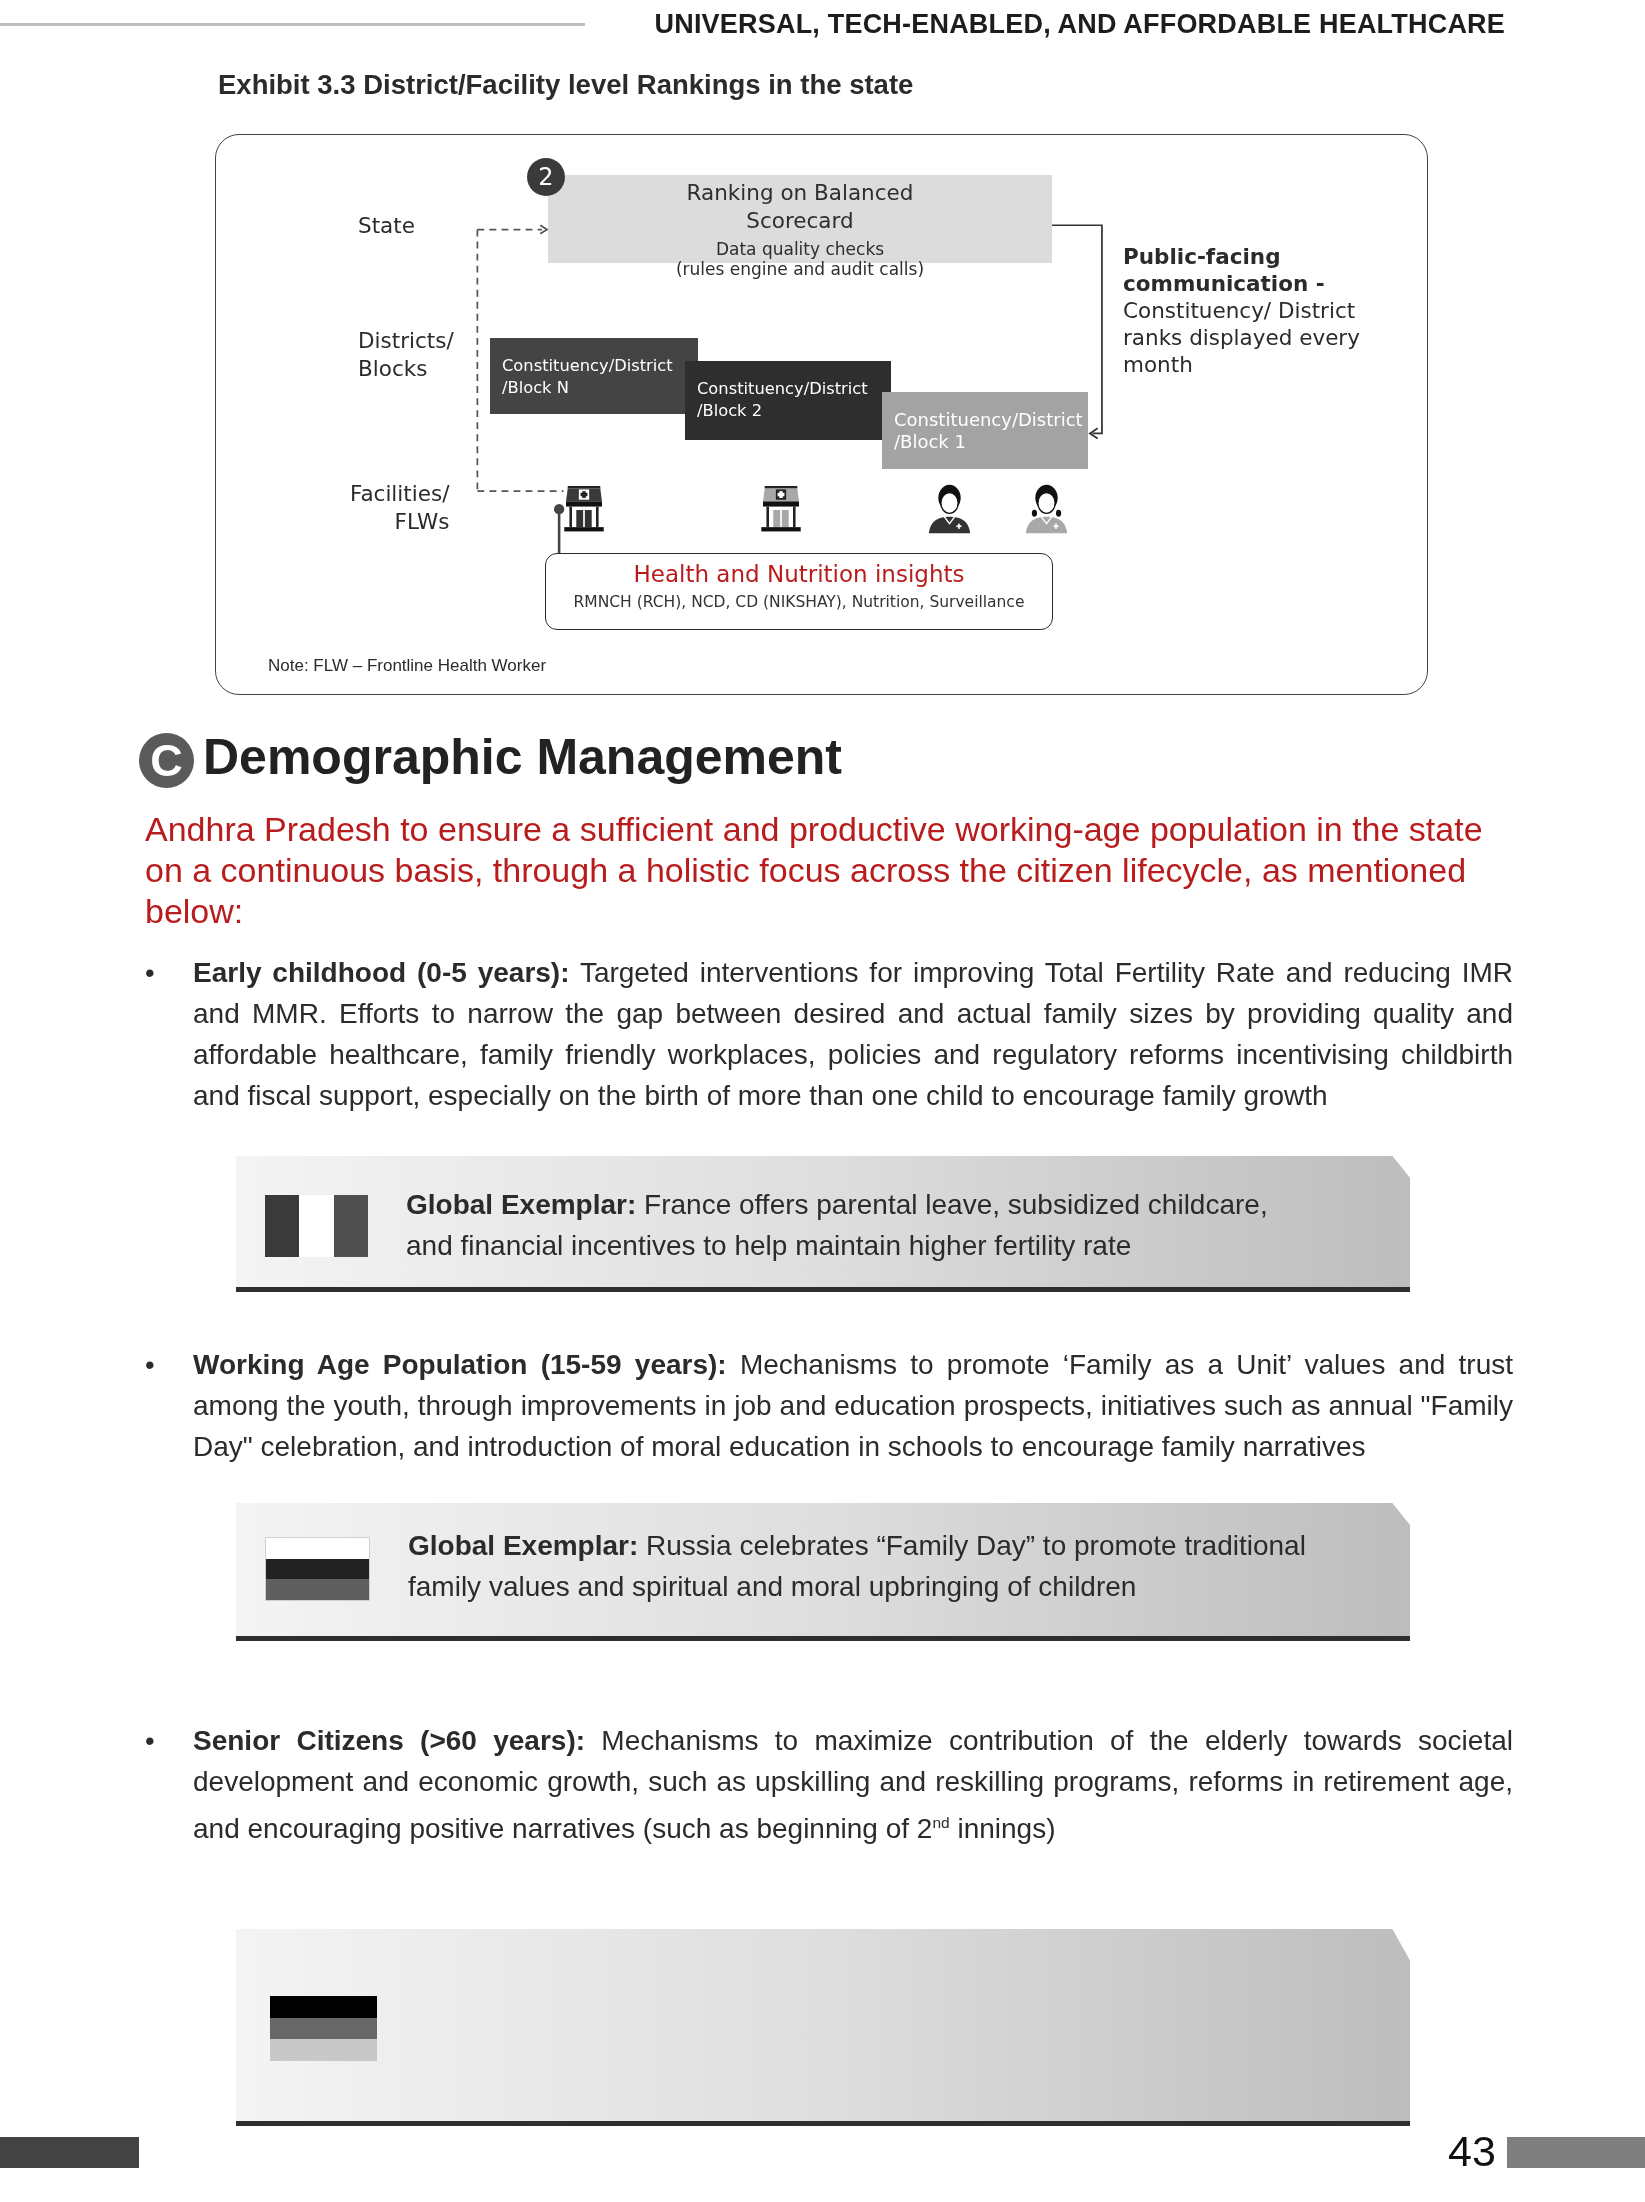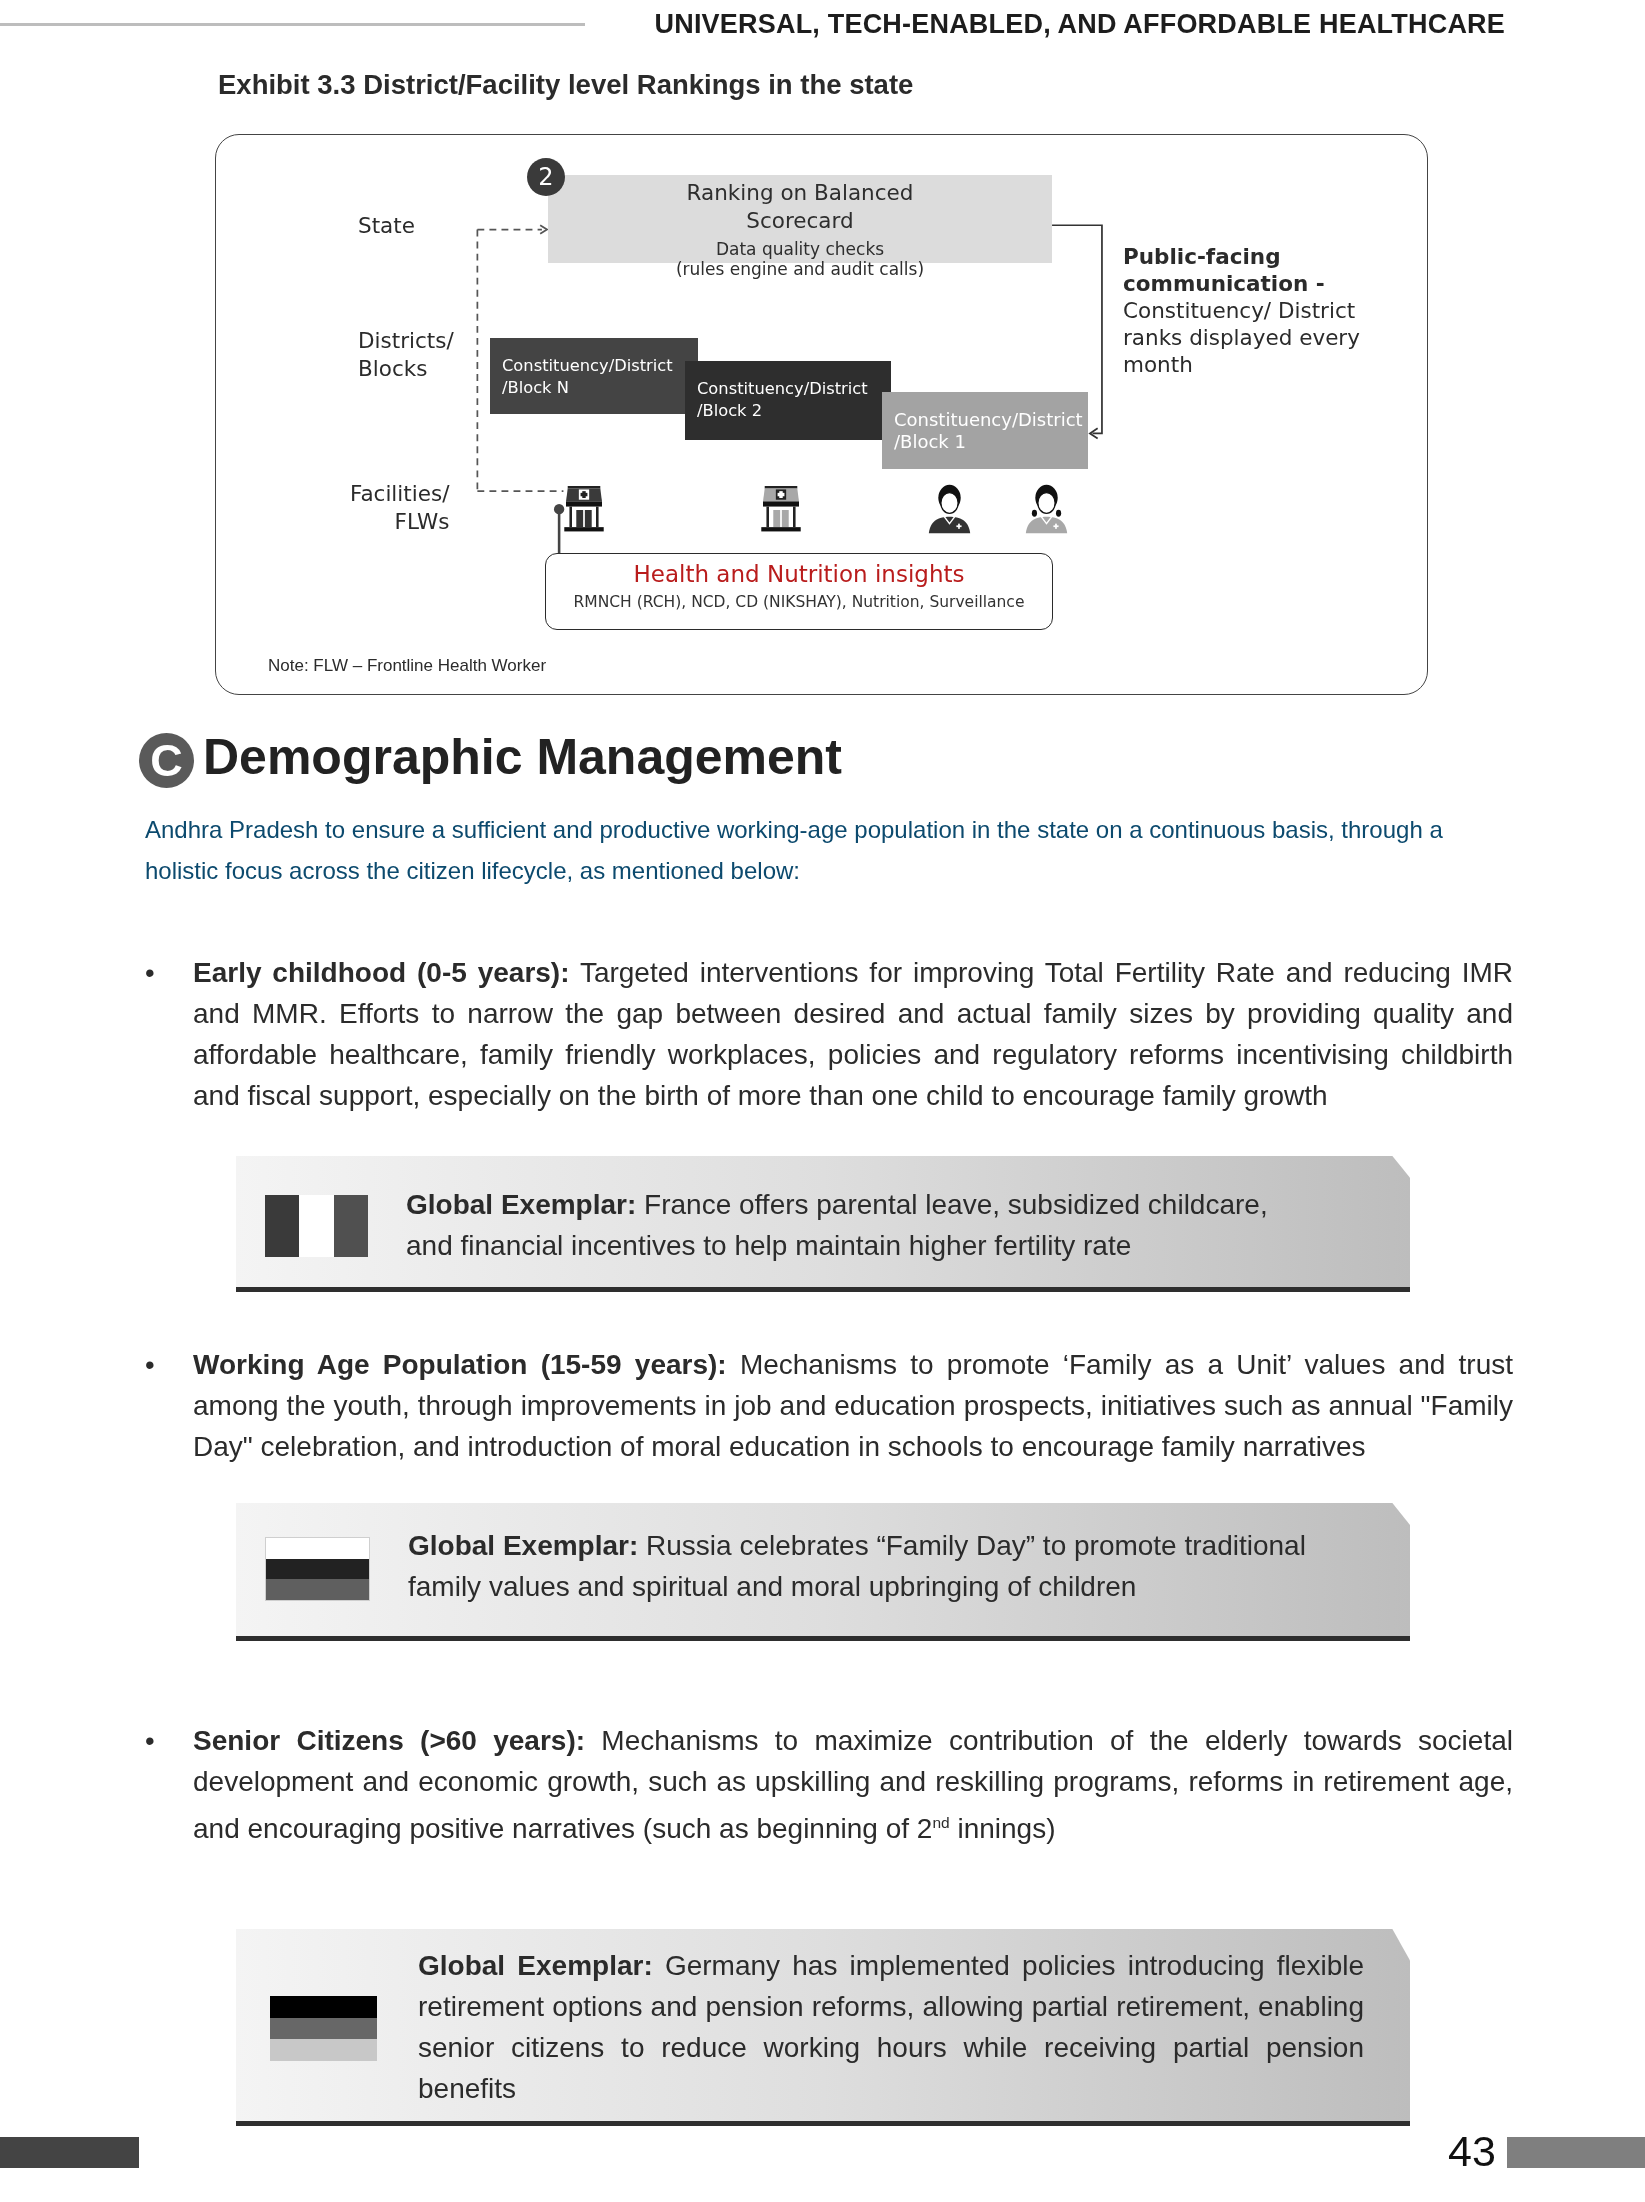--- a/index.html
+++ b/index.html
@@ -27,21 +27,21 @@
   .pub b { font-weight:bold; }
   .insights { left:545px; top:553px; width:508px; height:77px; border:1.7px solid #2b2b2b; border-radius:12px; box-sizing:border-box; text-align:center; }
   .ins-title { font-size:23px; line-height:29px; margin-top:6px; color:#b91c1c; }
   .ins-sub { font-size:15.5px; line-height:20.6px; color:#333; margin-top:3.4px; }
   .note { left:268px; top:656px; font-family:"Liberation Sans", sans-serif; font-size:17px; color:#2b2b2b; }
 
   
   .c-badge { left:139px; top:733px; width:55px; height:55px; border-radius:50%; background:#5a5a5a; color:#fff; font-family:"Liberation Sans", sans-serif; font-weight:bold; font-size:45px; line-height:55px; text-align:center; }
   .c-title { left:203px; top:728px; font-family:"Liberation Sans", sans-serif; font-weight:bold; font-size:50px; color:#222; }
 
-  .intro { left:145px; top:809px; width:1368px; font-family:"Liberation Sans", sans-serif; font-size:24px; line-height:41px; color:#0c4a6e; }
+  .intro { left:145px; top:809px; width:1368px; font-family:"Liberation Sans", sans-serif; font-size:34px; line-height:41px; color:#b91c1c; }
 
   .bullet { left:145px; width:1368px; font-family:"Liberation Sans", sans-serif; font-size:28px; line-height:41px; color:#2b2b2b; }
   .bullet .dot { position:absolute; left:0; top:0; font-size:27.5px; }
   .bullet .txt { margin-left:48px; text-align:justify; }
   .bullet b { font-weight:bold; }
 
   
   .ex { left:236px; width:1174px; background:linear-gradient(90deg,#f4f4f4 0%, #dedede 50%, #bdbdbd 100%); clip-path:polygon(0 0, 98.5% 0, 100% 16%, 100% 100%, 0 100%); }
   .ex-bar { position:absolute; left:0; bottom:0; width:100%; height:5.2px; background:#2e2e2e; }
   .ex-txt { position:absolute; font-family:"Liberation Sans", sans-serif; font-size:28px; line-height:41px; color:#2b2b2b; }
@@ -198,20 +198,19 @@
   <span class="dot">•</span>
   <div class="txt"><b>Senior Citizens (&gt;60 years):</b><span> Mechanisms to maximize contribution of the elderly towards societal development and economic growth, such as upskilling and reskilling programs, reforms in retirement age, and encouraging positive narratives (such as beginning of 2</span><sup style="font-size:15.5px;">nd</sup><span> innings)</span></div>
 </div>
 
 <div class="abs ex" style="top:1929px; height:197px;">
   <div class="flag" style="left:34px; top:67px; width:107px; height:65px; flex-direction:column;">
     <div style="flex:1; background:#000000;"></div>
     <div style="flex:1; background:#676767;"></div>
     <div style="flex:1; background:#c8c8c8;"></div>
   </div>
-  <div class="ex-txt" style="left:182px; top:15.5px; width:946px; text-align:justify;"><b>Global Exemplar:</b><span> Germany has implemented policies introducing flexible retirement options and pension reforms, allowing partial retirement, enabling senior citizens to reduce working hours while receiving partial pension benefits</span></div>
   <div class="ex-bar"></div>
 </div>
 
 <div class="abs foot-left"></div>
 <div class="abs foot-num">43</div>
 <div class="abs foot-right"></div>
 
 
 </body></html>

